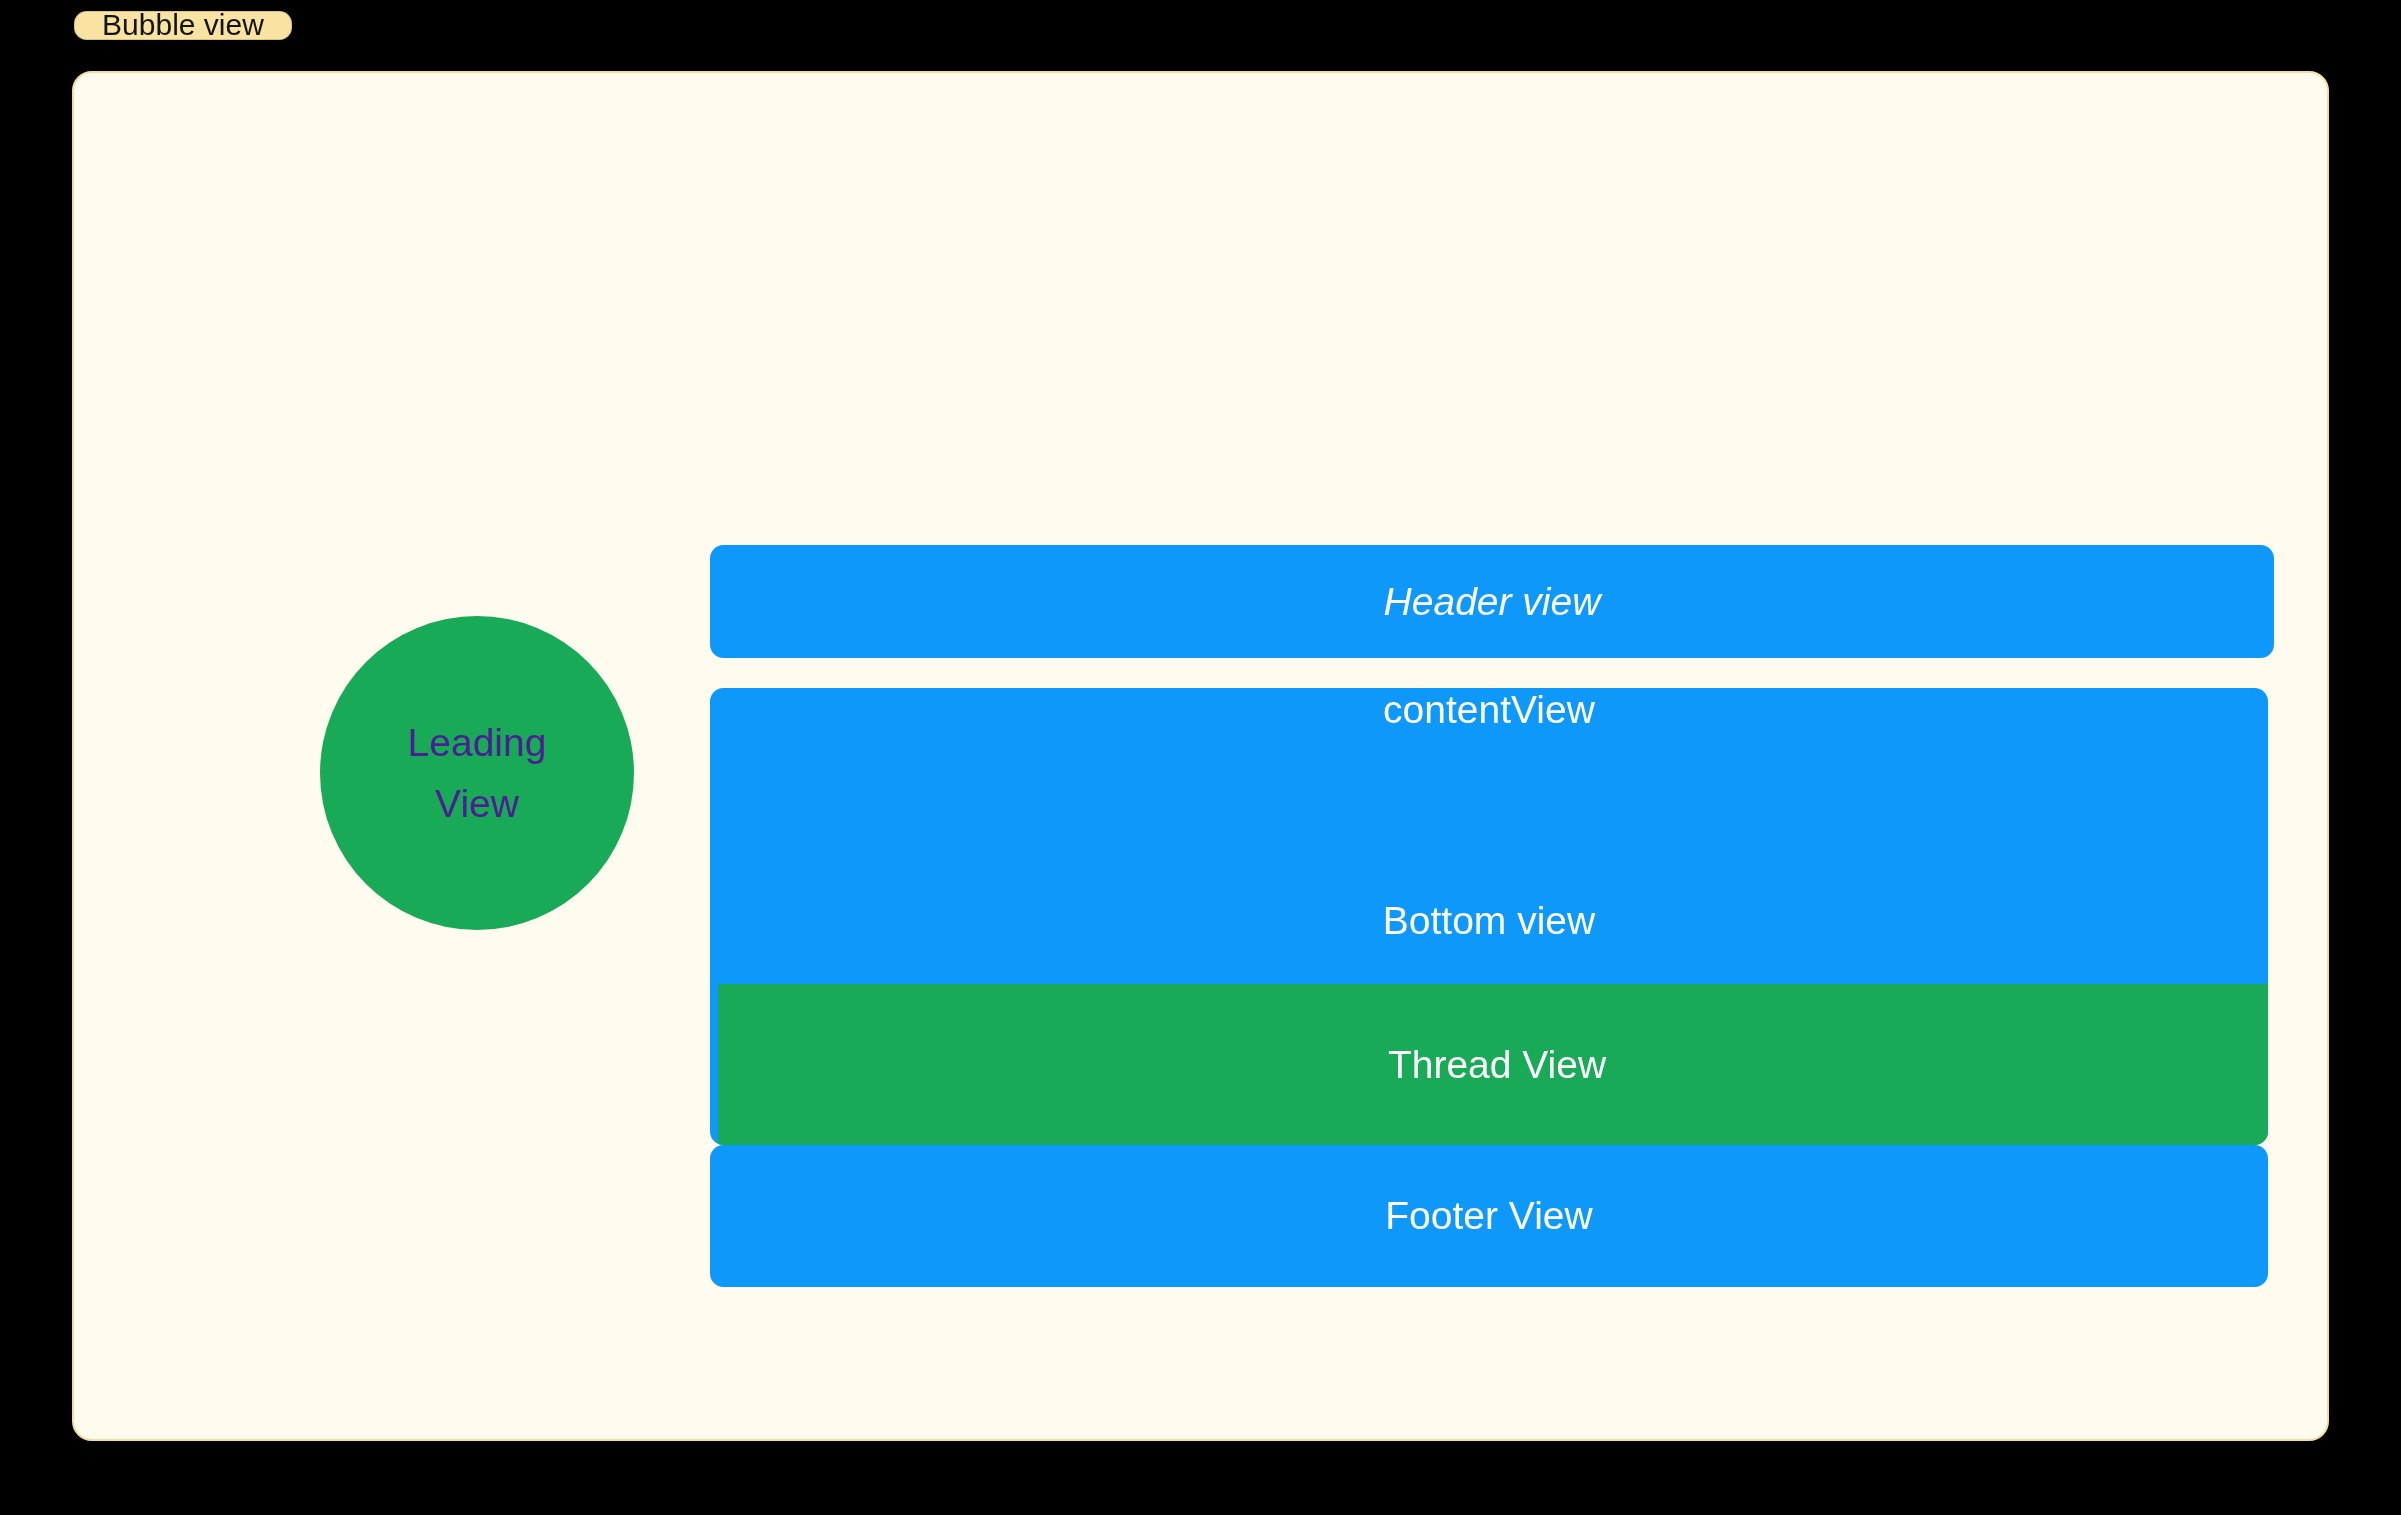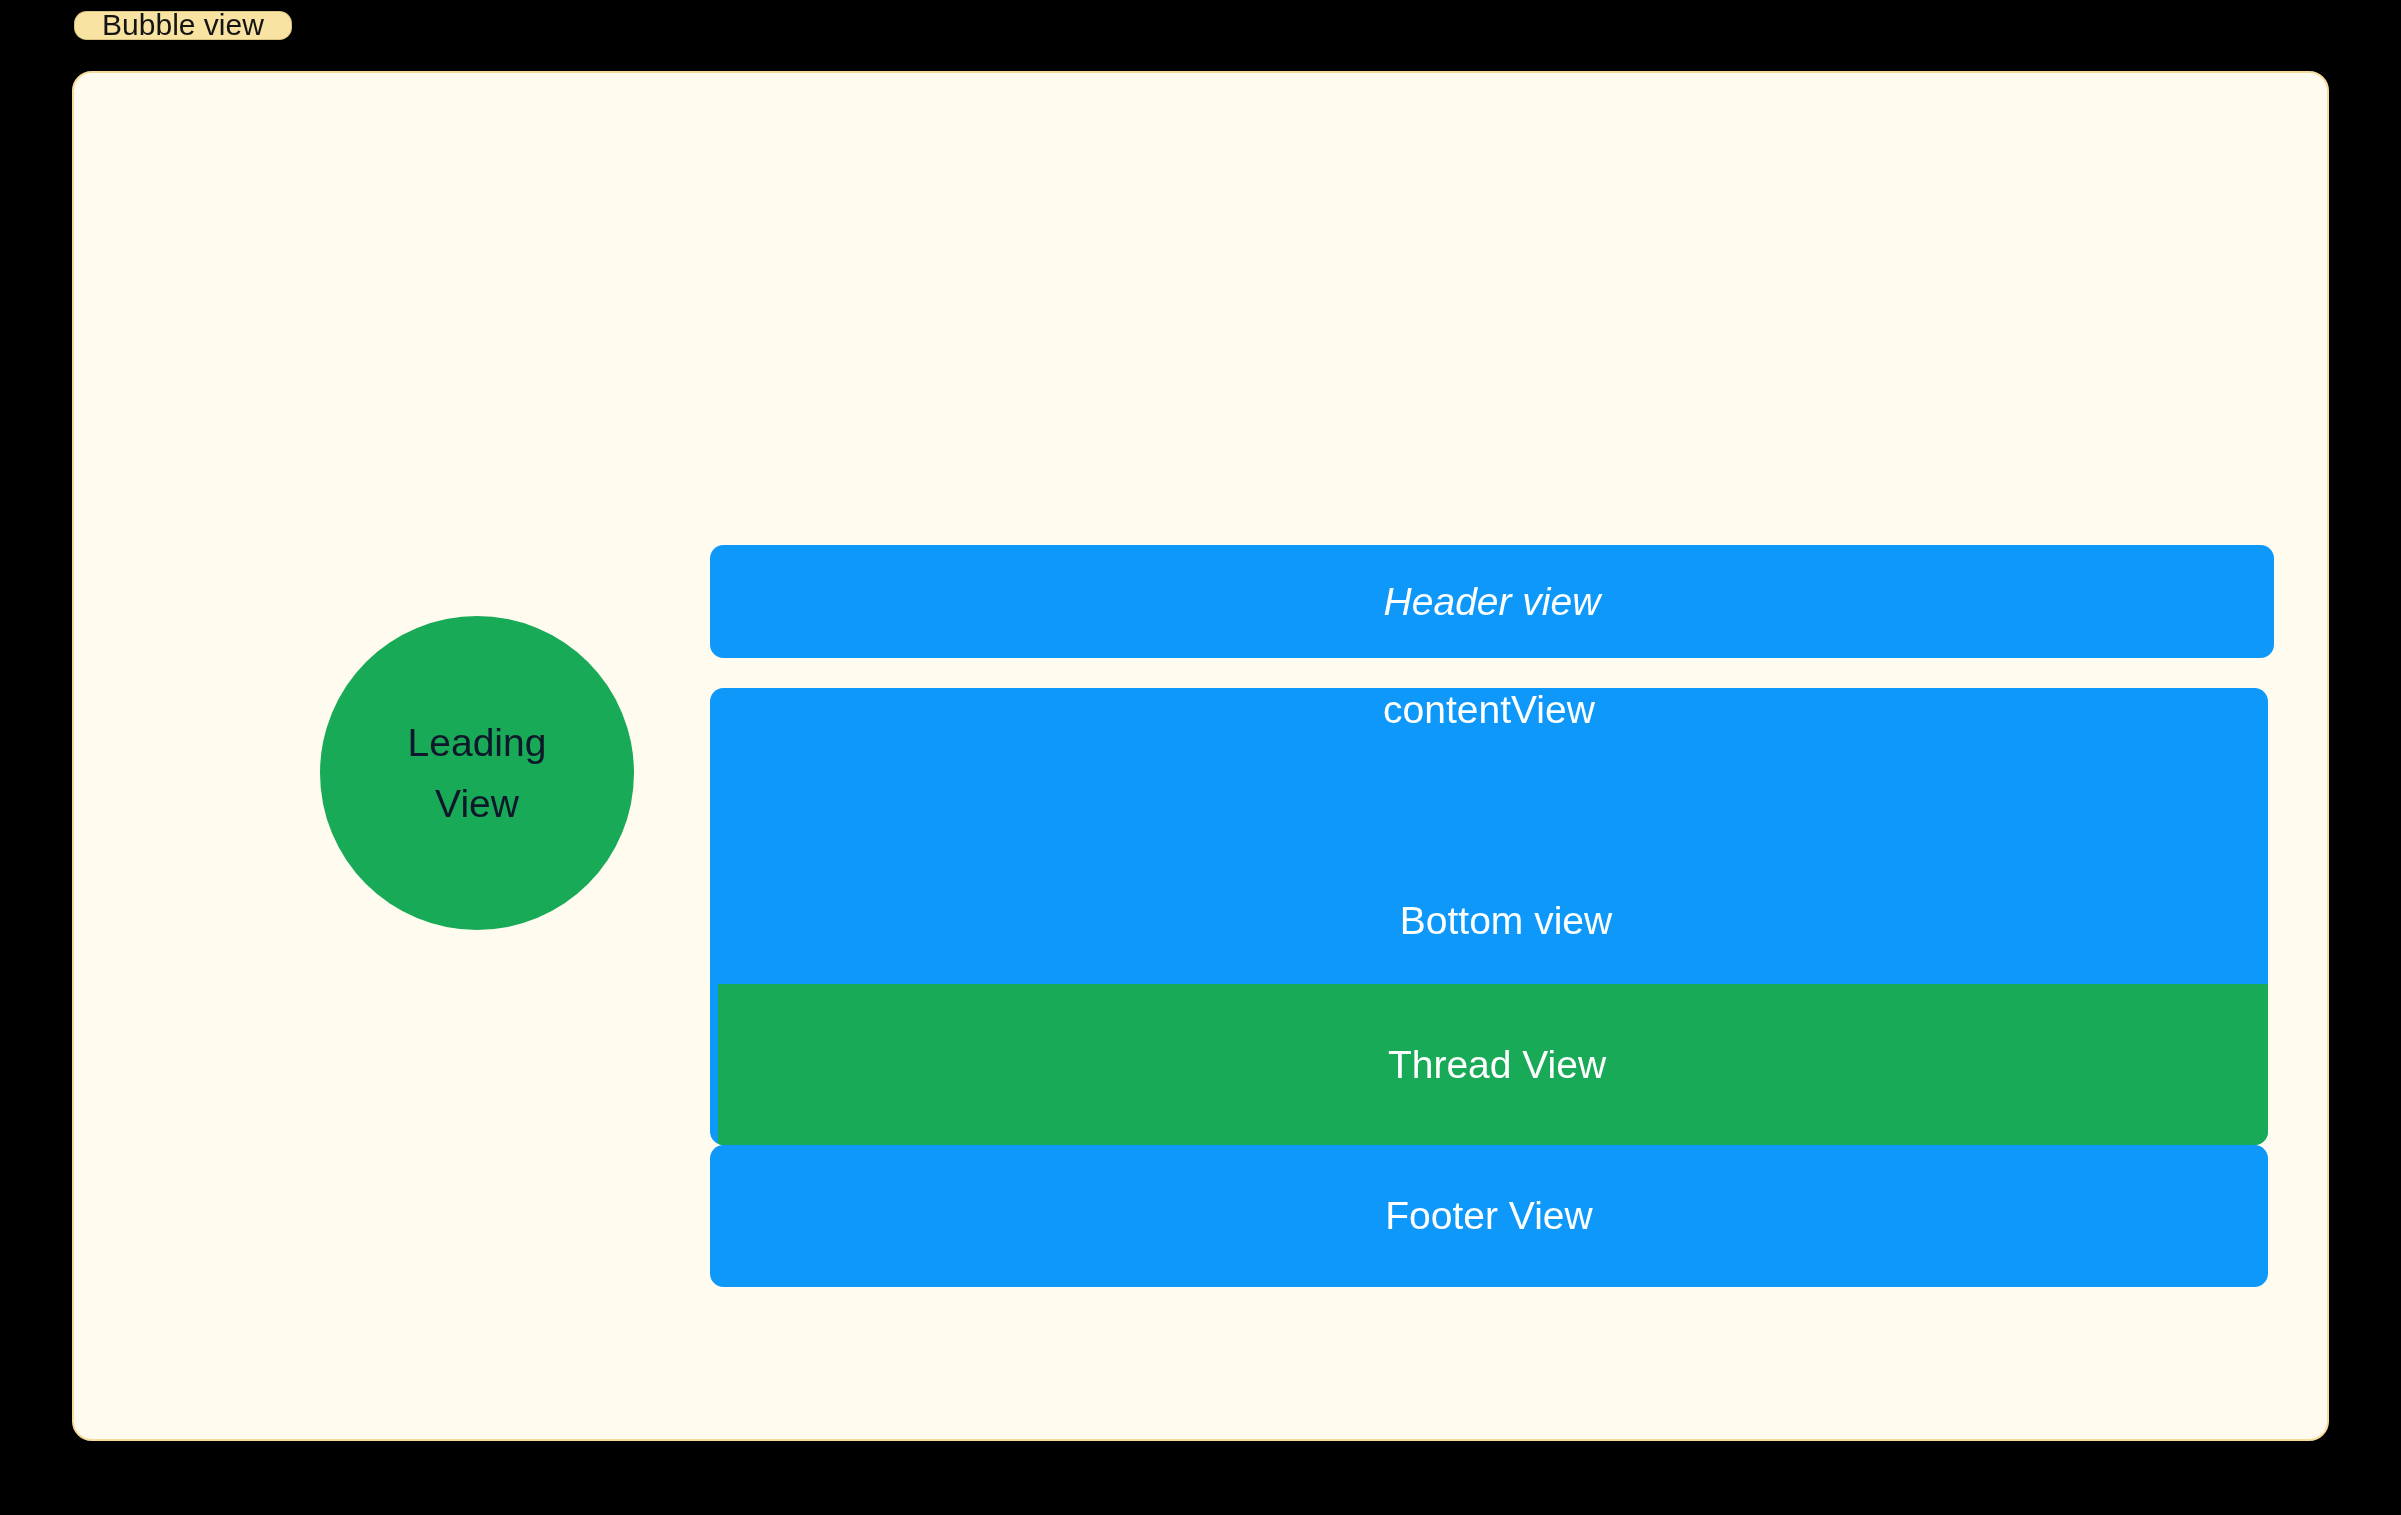--- a/index.html
+++ b/index.html
@@ -46,21 +46,21 @@
     left: 246px;
     top: 543px;
     width: 314px;
     height: 314px;
     border-radius: 50%;
     background: #19AA58;
     display: flex;
     flex-direction: column;
     align-items: center;
     justify-content: center;
-    color: #0f172a;
+    color: #4c1d95;
     font-size: 39px;
     line-height: 61px;
     text-align: center;
   }
   .bar {
     position: absolute;
     background: #0E99FA;
     border-radius: 13.4px;
     color: #FFFFFF;
     font-size: 39px;
@@ -99,21 +99,20 @@
     position: absolute;
     left: 0;
     top: 179px;
     width: 100%;
     height: 107px;
     display: flex;
     align-items: center;
     justify-content: center;
     color: #FFFFFF;
     font-size: 39px;
-    margin-left: 17px;
   }
   .thread-strip {
     position: absolute;
     left: 0;
     bottom: 0;
     width: 100%;
     height: 161px;
     background: #19AA58;
     display: flex;
     align-items: center;

